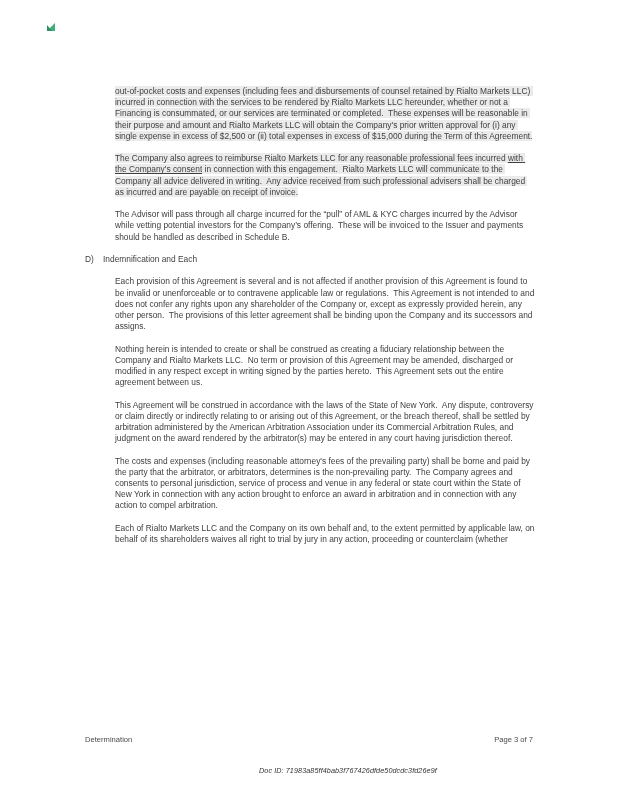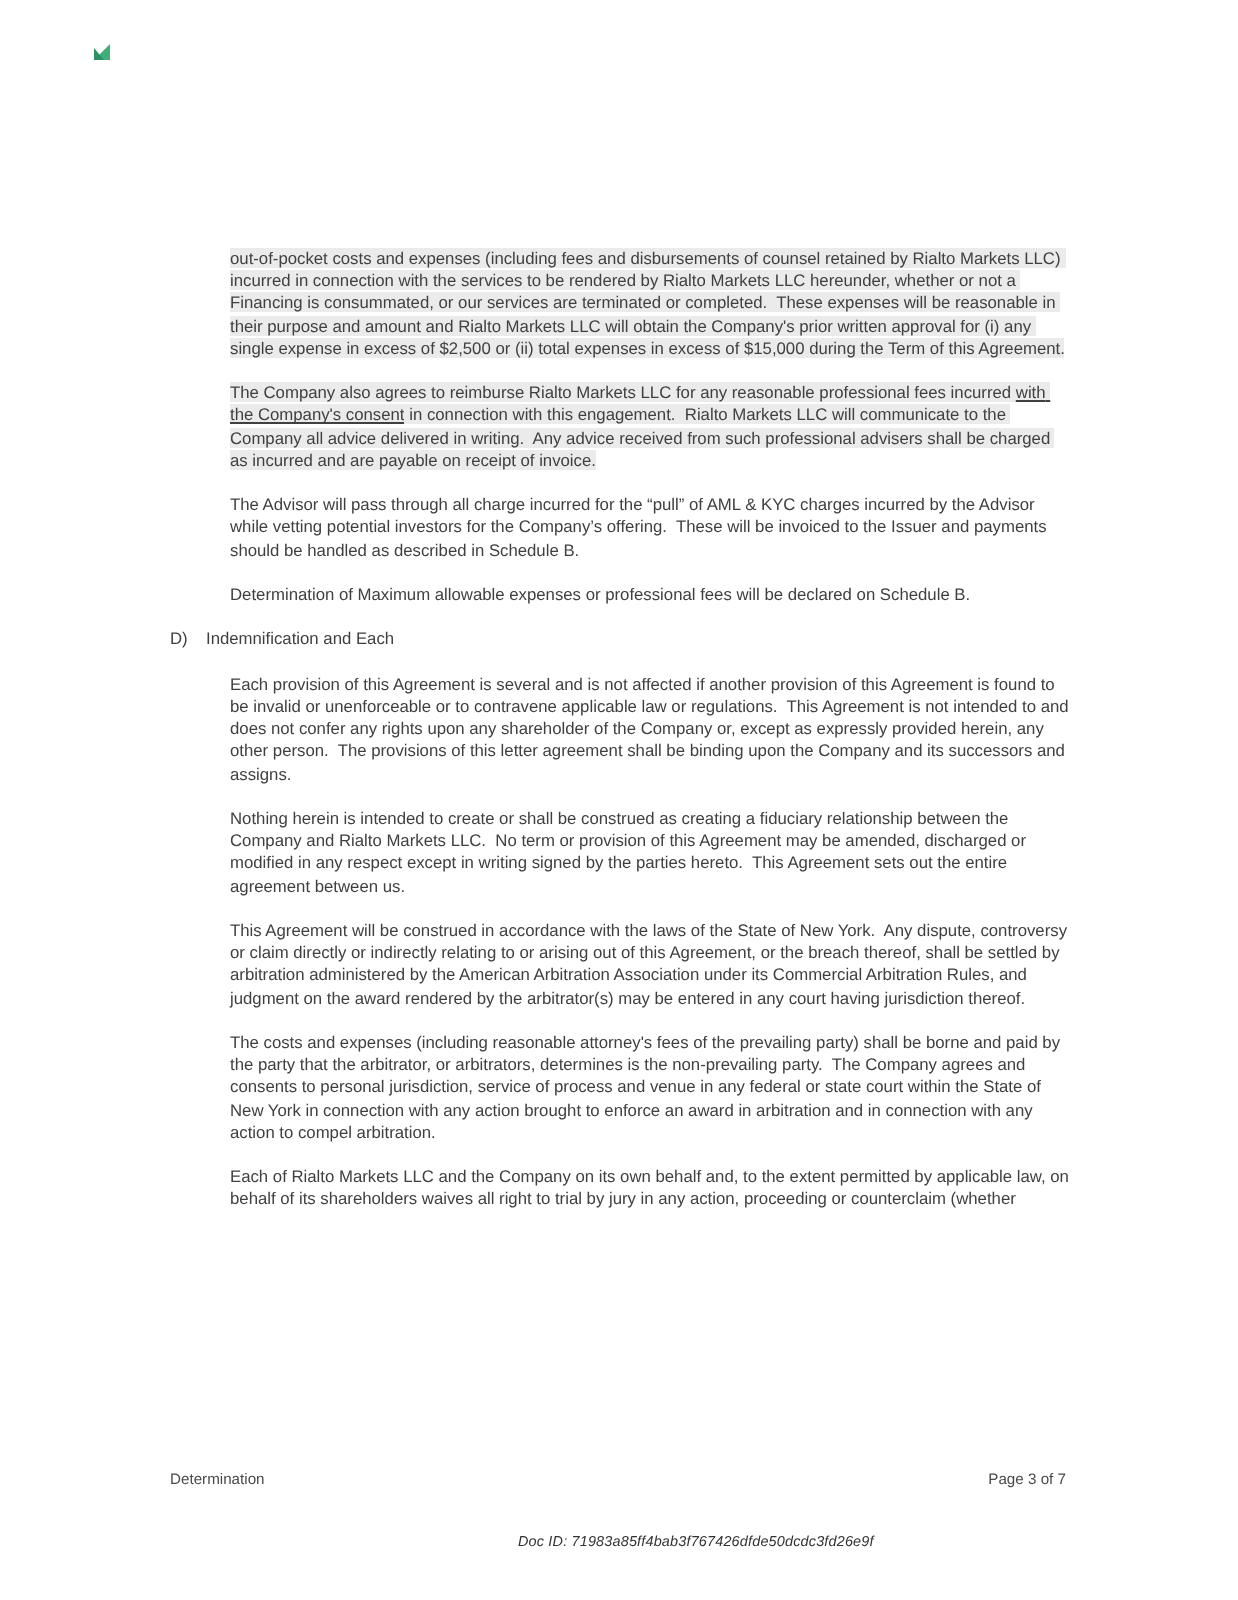--- a/index.html
+++ b/index.html
@@ -12,21 +12,20 @@
   .page {
     position: absolute; inset: 0; background: #ffffff;
   }
   .corner-mark {
     position: absolute; left: 46px; top: 18px; width: 10px; height: 10px;
   }
   .content {
     position: absolute; left: 115px; top: 86px; width: 421px;
     color: #404040; font-size: 8.4px; line-height: 11.2px;
     text-align: left;
-    margin-top: 38px;
   }
   .para { margin: 0 0 11.2px 0; white-space: pre-wrap; }
   .hl { background: #ebebeb; }
   .ul { text-decoration: underline; }
   .section-heading {
     display: flex; margin-left: -30px; margin-bottom: 11.2px;
     white-space: pre-wrap;
   }
   .section-heading .sec-label { width: 18px; flex: 0 0 18px; }
   .footer-left {
@@ -55,21 +54,20 @@
   </span>
 
   <div class="content">
 
     <p class="para"><span class="hl">out-of-pocket costs and expenses (including fees and disbursements of counsel retained by Rialto Markets LLC) incurred in connection with the services to be rendered by Rialto Markets LLC hereunder, whether or not a Financing is consummated, or our services are terminated or completed.  These expenses will be reasonable in their purpose and amount and Rialto Markets LLC will obtain the Company's prior written approval for (i) any single expense in excess of $2,500 or (ii) total expenses in excess of $15,000 during the Term of this Agreement.</span></p>
 
     <p class="para"><span class="hl">The Company also agrees to reimburse Rialto Markets LLC for any reasonable professional fees incurred </span><span class="hl ul">with the Company's consent</span><span class="hl"> in connection with this engagement.  Rialto Markets LLC will communicate to the Company all advice delivered in writing.  Any advice received from such professional advisers shall be charged as incurred and are payable on receipt of invoice.</span></p>
 
     <p class="para">The Advisor will pass through all charge incurred for the “pull” of AML &amp; KYC charges incurred by the Advisor while vetting potential investors for the Company’s offering.  These will be invoiced to the Issuer and payments should be handled as described in Schedule B.</p>
 
-    <p class="para">Determination of Maximum allowable expenses or professional fees will be declared on Schedule B.</p>
 
     <div class="section-heading">
       <span class="sec-label">D)</span>
       <span class="sec-title">Indemnification and Each</span>
     </div>
 
     <p class="para">Each provision of this Agreement is several and is not affected if another provision of this Agreement is found to be invalid or unenforceable or to contravene applicable law or regulations.  This Agreement is not intended to and does not confer any rights upon any shareholder of the Company or, except as expressly provided herein, any other person.  The provisions of this letter agreement shall be binding upon the Company and its successors and assigns.</p>
     <p class="para">Nothing herein is intended to create or shall be construed as creating a fiduciary relationship between the Company and Rialto Markets LLC.  No term or provision of this Agreement may be amended, discharged or modified in any respect except in writing signed by the parties hereto.  This Agreement sets out the entire agreement between us.</p>
     <p class="para">This Agreement will be construed in accordance with the laws of the State of New York.  Any dispute, controversy or claim directly or indirectly relating to or arising out of this Agreement, or the breach thereof, shall be settled by arbitration administered by the American Arbitration Association under its Commercial Arbitration Rules, and judgment on the award rendered by the arbitrator(s) may be entered in any court having jurisdiction thereof.</p>
     <p class="para">The costs and expenses (including reasonable attorney's fees of the prevailing party) shall be borne and paid by the party that the arbitrator, or arbitrators, determines is the non-prevailing party.  The Company agrees and consents to personal jurisdiction, service of process and venue in any federal or state court within the State of New York in connection with any action brought to enforce an award in arbitration and in connection with any action to compel arbitration.</p>

